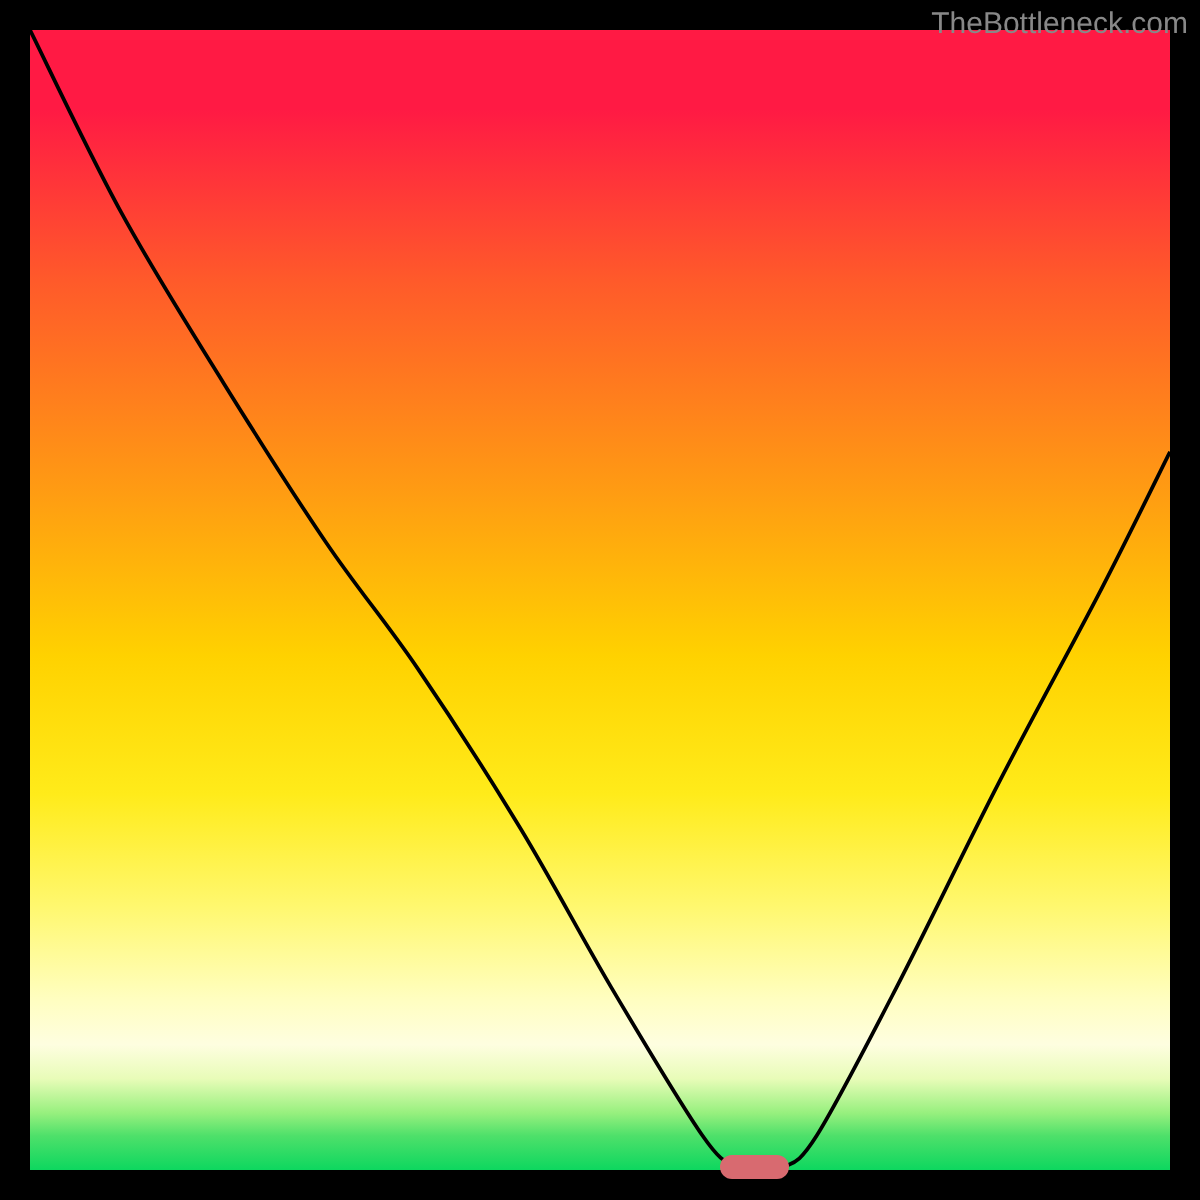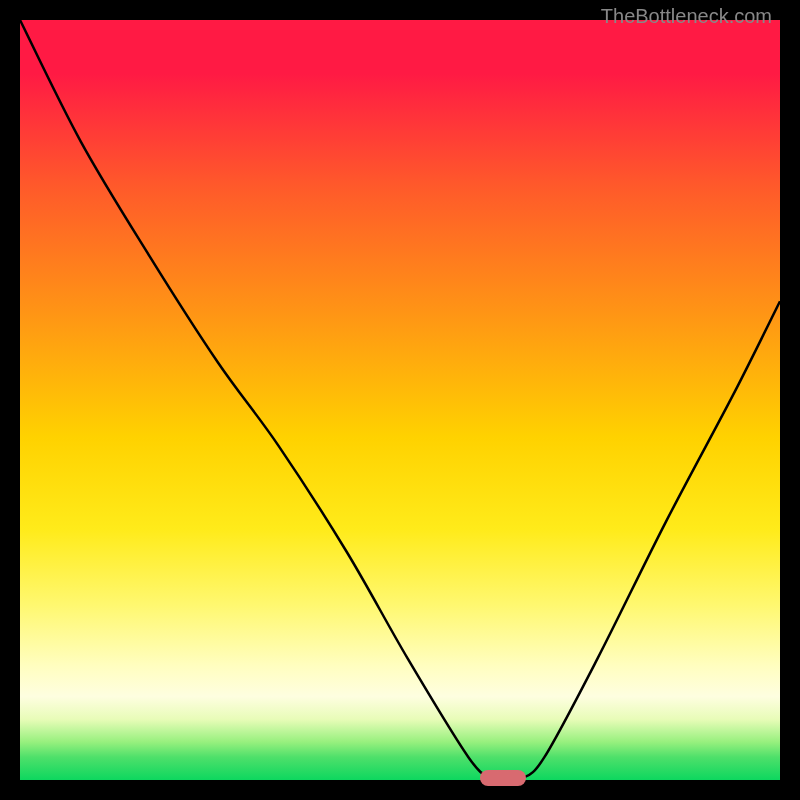--- a/index.html
+++ b/index.html
@@ -7,21 +7,21 @@
   padding: 0;
   width: 800px;
   height: 800px;
   background: #000;
   position: relative;
   font-family: Arial, sans-serif;
 }
 .watermark {
   position: absolute;
   top: 5px;
-  right: 28px;
+  right: 8px;
   color: #888;
   font-size: 20px;
   z-index: 10;
 }
 .plot-area {
   position: absolute;
   left: 20px;
   top: 20px;
   width: 760px;
   height: 760px;

